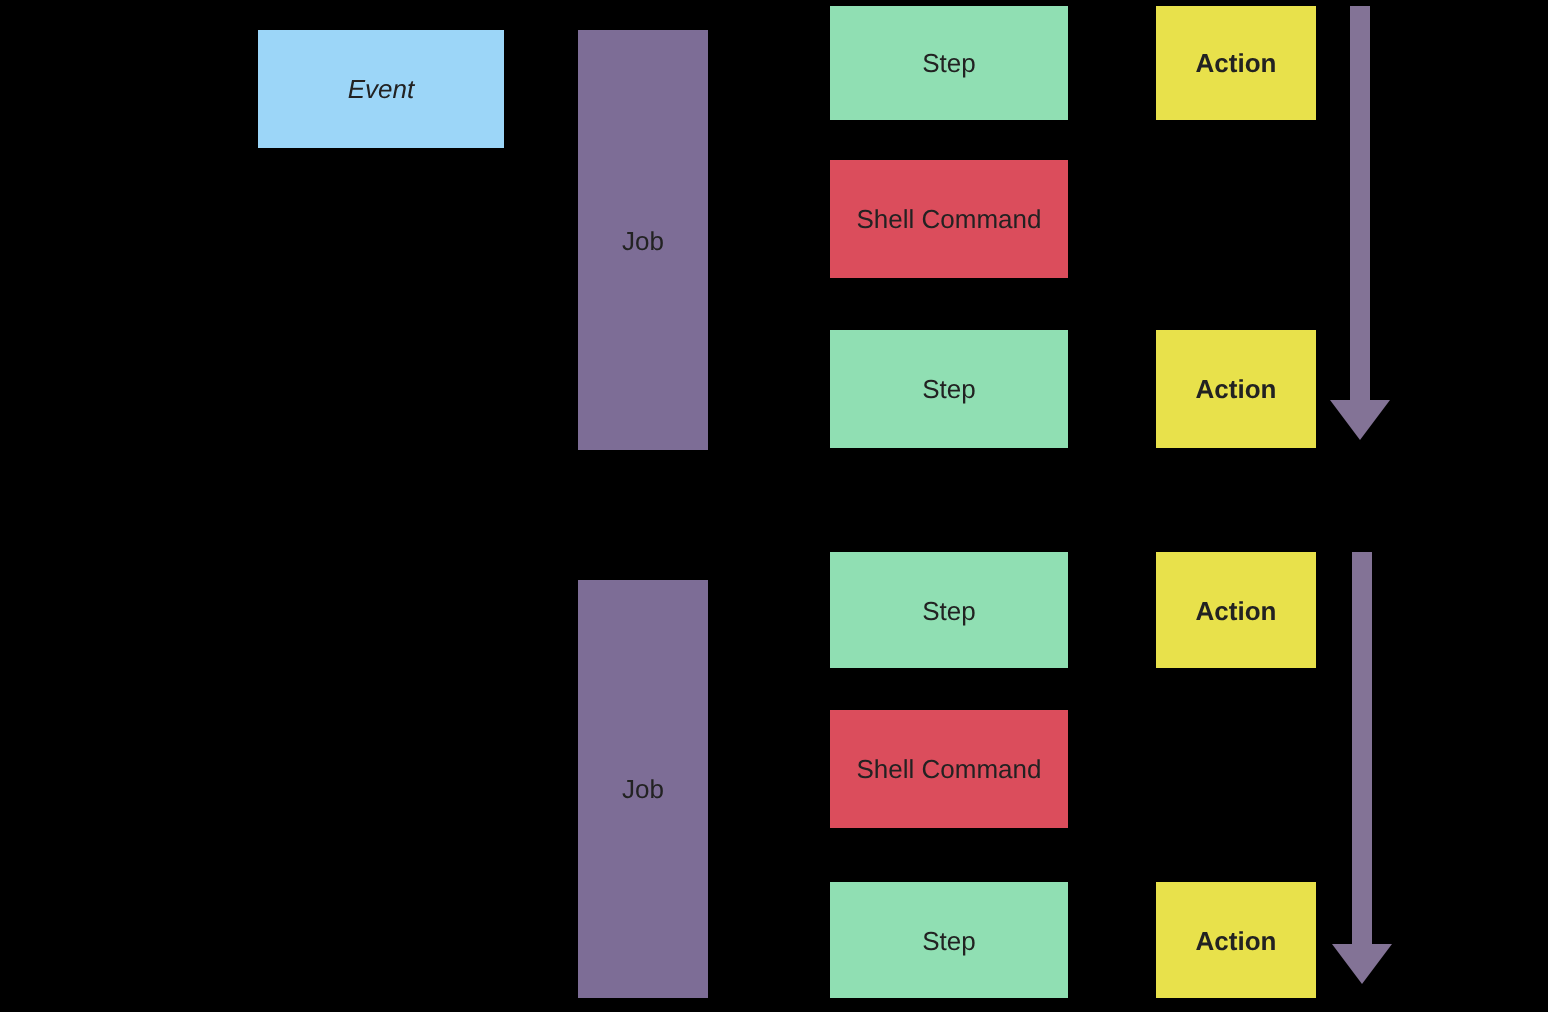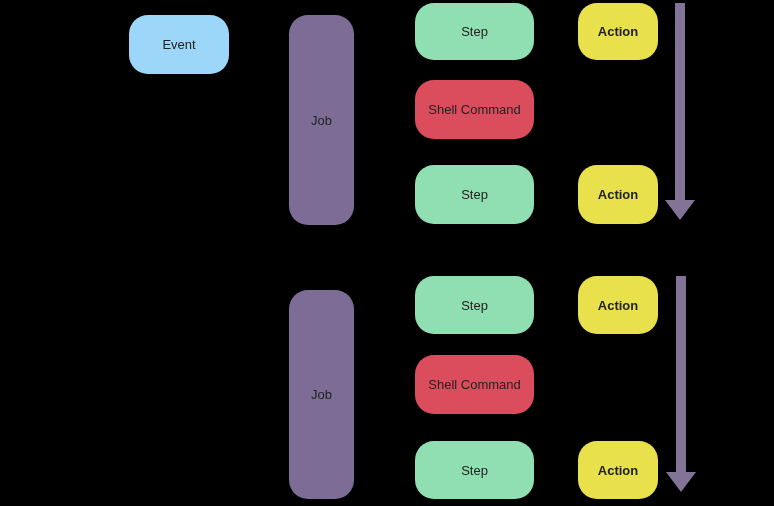--- a/index.html
+++ b/index.html
@@ -17,30 +17,29 @@
   }
   .node {
     position: absolute;
     display: flex;
     align-items: center;
     justify-content: center;
     text-align: center;
     font-size: 13px;
     color: var(--label_text, #222);
     box-sizing: border-box;
-    border-radius: 19px;
   }
   .event  { background: var(--event_blue, #9CD6F8); }
   .job    { background: var(--job_purple, #7D6D96); }
   .step   { background: var(--step_green, #90DFB3); }
   .shell  { background: var(--shell_red, #DB4D5C); }
   .action { background: var(--action_yellow, #E8E14B); font-weight: bold; }
 
   
-  .pos-event   { left: 129px; top: 15px;  width: 100px; height: 59px;  }
+  .pos-event   { left: 129px; top: 15px;  width: 123px; height: 59px; font-style: italic;  }
   .pos-job1    { left: 289px; top: 15px;  width: 65px;  height: 210px; }
   .pos-step1a  { left: 415px; top: 3px;   width: 119px; height: 57px;  }
   .pos-shell1  { left: 415px; top: 80px;  width: 119px; height: 59px;  }
   .pos-step1b  { left: 415px; top: 165px; width: 119px; height: 59px;  }
   .pos-action1a{ left: 578px; top: 3px;   width: 80px;  height: 57px;  }
   .pos-action1b{ left: 578px; top: 165px; width: 80px;  height: 59px;  }
 
   
   .pos-job2    { left: 289px; top: 290px; width: 65px;  height: 209px; }
   .pos-step2a  { left: 415px; top: 276px; width: 119px; height: 58px;  }

